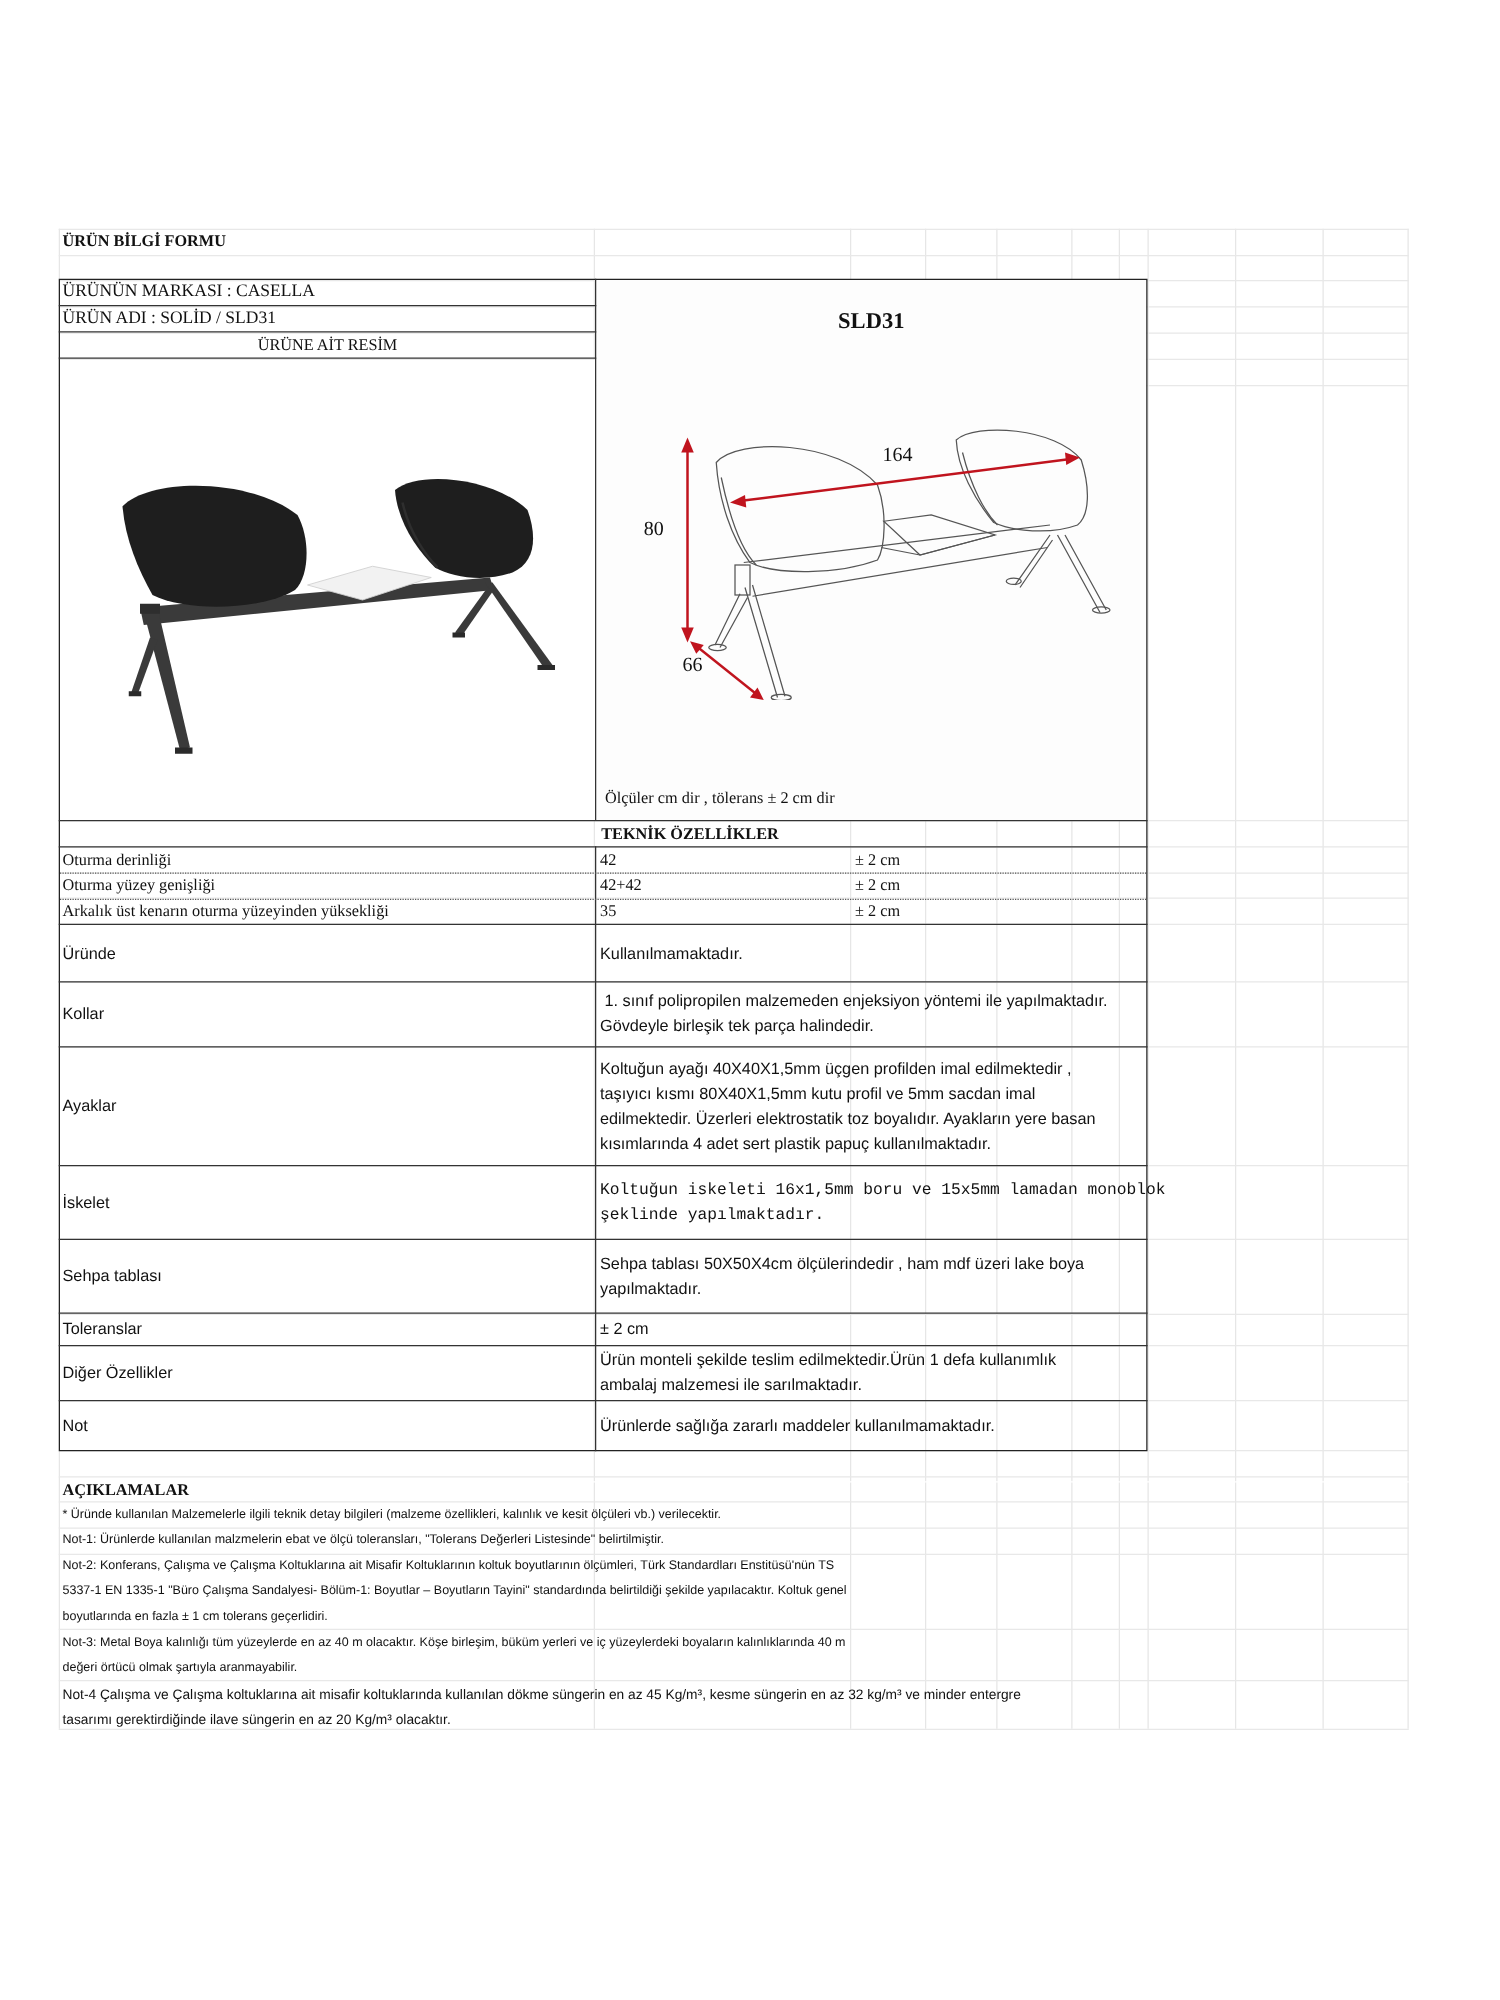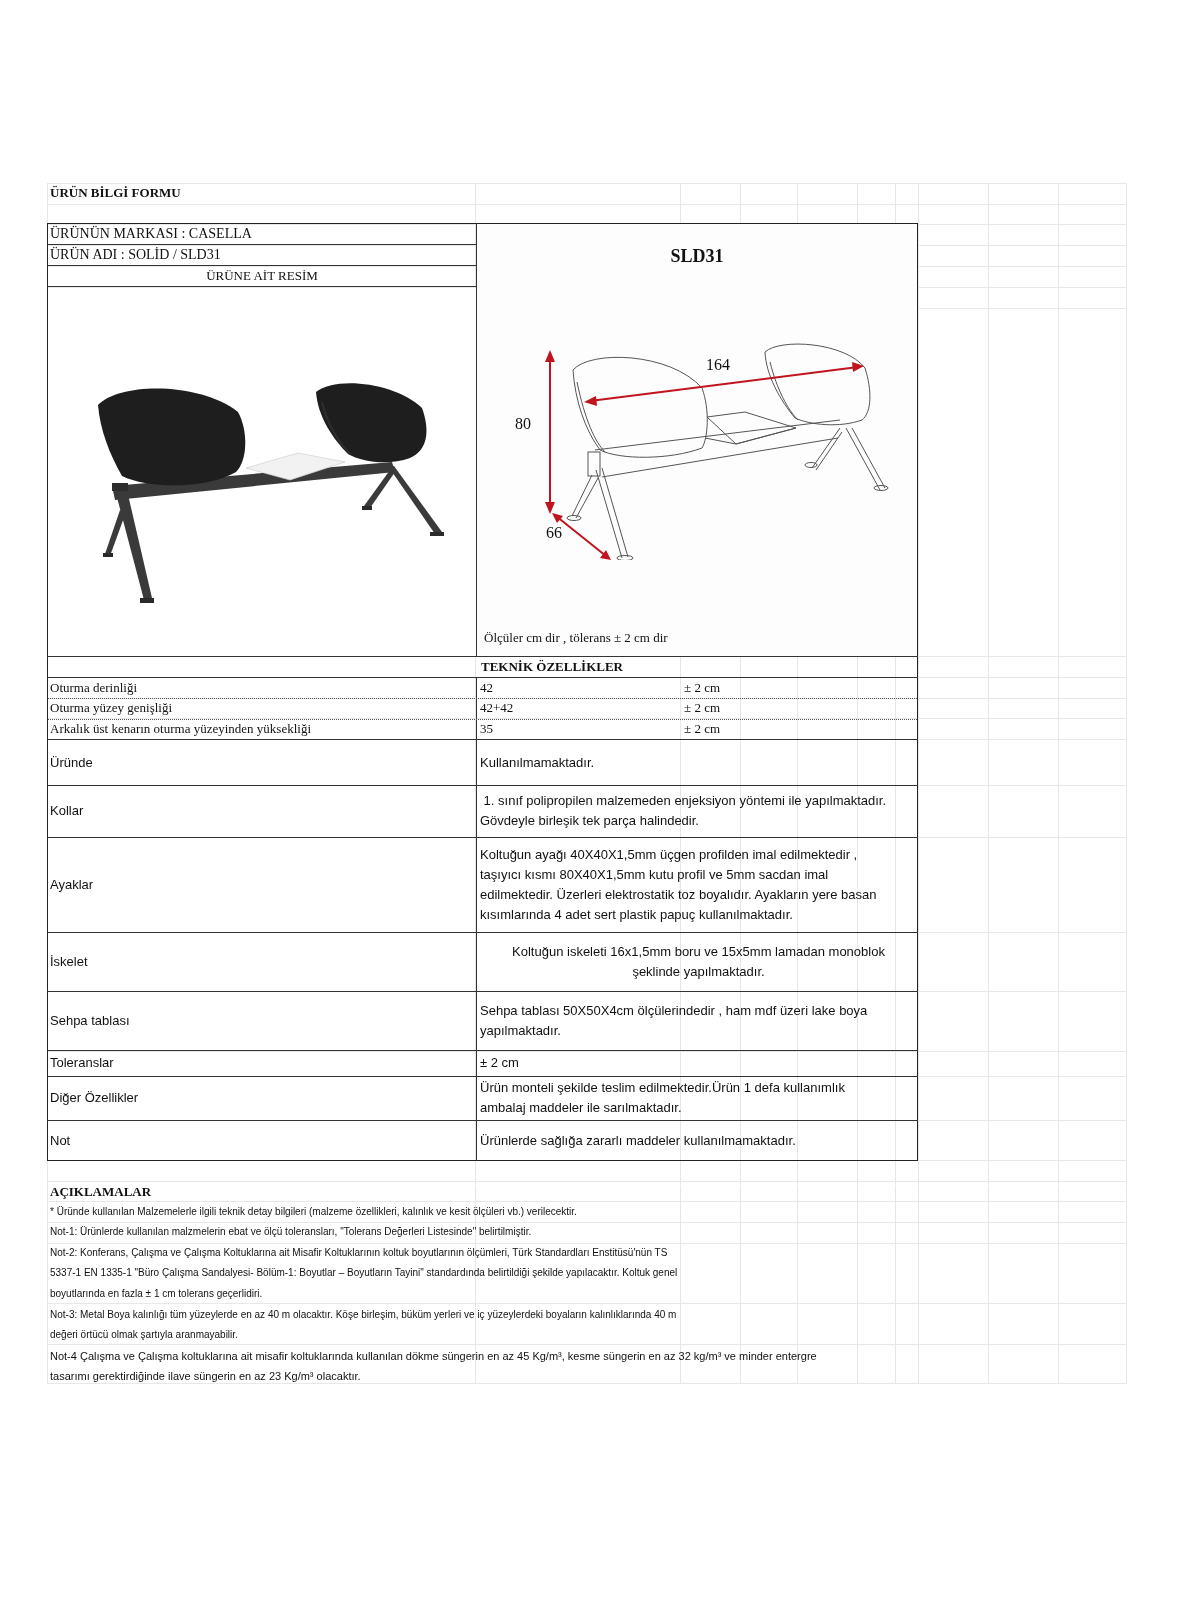--- a/index.html
+++ b/index.html
@@ -194,21 +194,21 @@
         <div class="cell" style="left: 47px; top: 837px; width: 429px; height: 95px;">Ayaklar</div>
         <div class="cell" style="left: 477px; top: 837px; width: 440px; height: 95px; flex-direction: column; align-items: flex-start; justify-content: center;">
           <div style="white-space: pre;">Koltuğun ayağı 40X40X1,5mm üçgen profilden imal edilmektedir ,</div>
           <div style="white-space: pre;">taşıyıcı kısmı 80X40X1,5mm kutu profil ve 5mm sacdan imal</div>
           <div style="white-space: pre;">edilmektedir. Üzerleri elektrostatik toz boyalıdır. Ayakların yere basan</div>
           <div style="white-space: pre;">kısımlarında 4 adet sert plastik papuç kullanılmaktadır.</div>
         </div>
       </div>
       <div>
         <div class="cell" style="left: 47px; top: 932px; width: 429px; height: 59px;">İskelet</div>
-        <div class="cell" style="left: 477px; top: 932px; width: 440px; height: 59px; flex-direction: column; align-items: center; justify-content: center;">
+        <div class="cell" style="left: 477px; top: 932px; width: 440px; height: 59px; flex-direction: column; align-items: flex-start; justify-content: center; font-family: Liberation Mono, monospace;">
           <div style="white-space: pre;">Koltuğun iskeleti 16x1,5mm boru ve 15x5mm lamadan monoblok</div>
           <div style="white-space: pre;">şeklinde yapılmaktadır.</div>
         </div>
       </div>
       <div>
         <div class="cell" style="left: 47px; top: 991px; width: 429px; height: 59px;">Sehpa tablası</div>
         <div class="cell" style="left: 477px; top: 991px; width: 440px; height: 59px; flex-direction: column; align-items: flex-start; justify-content: center;">
           <div style="white-space: pre;">Sehpa tablası 50X50X4cm ölçülerindedir , ham mdf üzeri lake boya</div>
           <div style="white-space: pre;">yapılmaktadır.</div>
         </div>
@@ -216,37 +216,37 @@
       <div>
         <div class="cell" style="left: 47px; top: 1050px; width: 429px; height: 26px;">Toleranslar</div>
         <div class="cell" style="left: 477px; top: 1050px; width: 440px; height: 26px; flex-direction: column; align-items: flex-start; justify-content: center;">
           <div style="white-space: pre;">± 2 cm</div>
         </div>
       </div>
       <div>
         <div class="cell" style="left: 47px; top: 1076px; width: 429px; height: 44px;">Diğer Özellikler</div>
         <div class="cell" style="left: 477px; top: 1076px; width: 440px; height: 44px; flex-direction: column; align-items: flex-start; justify-content: center;">
           <div style="white-space: pre;">Ürün monteli şekilde teslim edilmektedir.Ürün 1 defa kullanımlık</div>
-          <div style="white-space: pre;">ambalaj maddeler ile sarılmaktadır.</div>
+          <div style="white-space: pre;">ambalaj malzemesi ile sarılmaktadır.</div>
         </div>
       </div>
       <div>
         <div class="cell" style="left: 47px; top: 1120px; width: 429px; height: 41px;">Not</div>
         <div class="cell" style="left: 477px; top: 1120px; width: 440px; height: 41px; flex-direction: column; align-items: flex-start; justify-content: center;">
           <div style="white-space: pre;">Ürünlerde sağlığa zararlı maddeler kullanılmamaktadır.</div>
         </div>
       </div>
     </div>
 
   <div class="t b" style="left:50px;top:1182px">AÇIKLAMALAR</div>
   <div id="note-lines">
       <div class="note" style="top: 1202px;">* Üründe kullanılan Malzemelerle ilgili teknik detay bilgileri (malzeme özellikleri, kalınlık ve kesit ölçüleri vb.)  verilecektir.</div>
       <div class="note" style="top: 1222px;">Not-1: Ürünlerde kullanılan malzmelerin ebat ve ölçü toleransları, "Tolerans Değerleri Listesinde" belirtilmiştir.</div>
       <div class="note" style="top: 1243px;">Not-2: Konferans, Çalışma ve Çalışma Koltuklarına ait  Misafir Koltuklarının koltuk boyutlarının ölçümleri, Türk Standardları Enstitüsü'nün TS</div>
       <div class="note" style="top: 1263px;">5337-1 EN 1335-1 "Büro Çalışma Sandalyesi- Bölüm-1: Boyutlar – Boyutların Tayini" standardında belirtildiği şekilde yapılacaktır. Koltuk genel</div>
       <div class="note" style="top: 1284px;">boyutlarında en fazla ± 1 cm tolerans geçerlidiri.</div>
       <div class="note" style="top: 1305px;">Not-3: Metal Boya kalınlığı tüm yüzeylerde en az 40 m  olacaktır. Köşe birleşim, büküm yerleri ve iç yüzeylerdeki boyaların kalınlıklarında 40 m</div>
       <div class="note" style="top: 1325px;">değeri örtücü olmak şartıyla aranmayabilir.</div>
       <div class="note small" style="top: 1346px;">Not-4 Çalışma ve Çalışma koltuklarına ait misafir koltuklarında kullanılan dökme süngerin en az 45 Kg/m³, kesme süngerin en az 32 kg/m³ ve minder entergre</div>
-      <div class="note small" style="top: 1366px;">tasarımı gerektirdiğinde ilave süngerin en az 23 Kg/m³ olacaktır.</div>
+      <div class="note small" style="top: 1366px;">tasarımı gerektirdiğinde ilave süngerin en az 20 Kg/m³ olacaktır.</div>
     </div>
 
 </div>
 
 </body></html>

